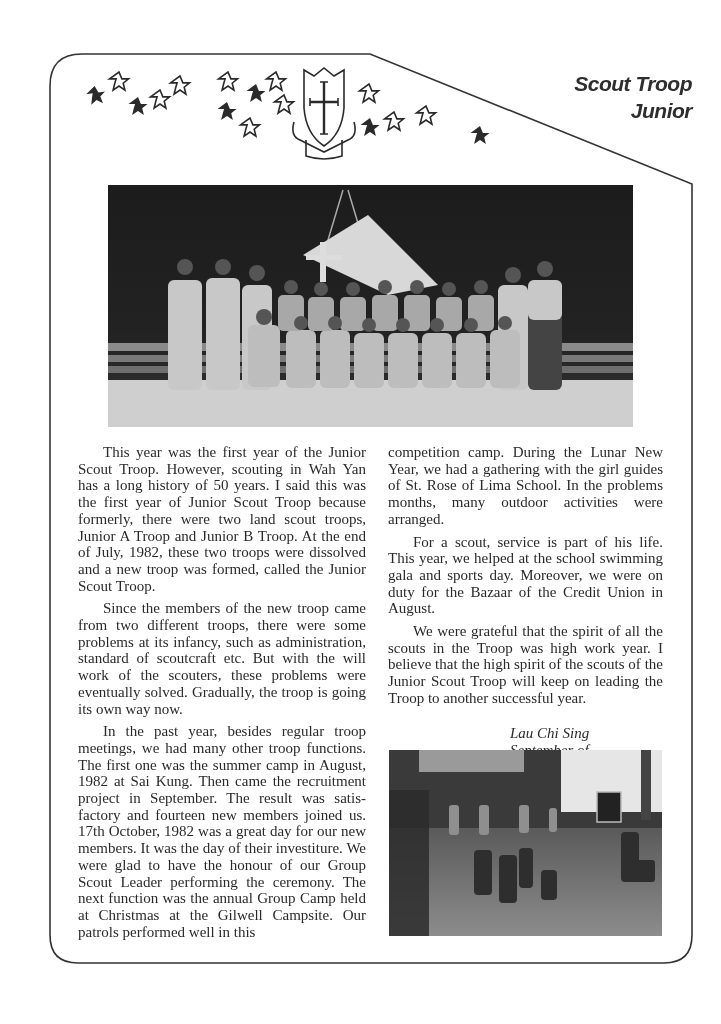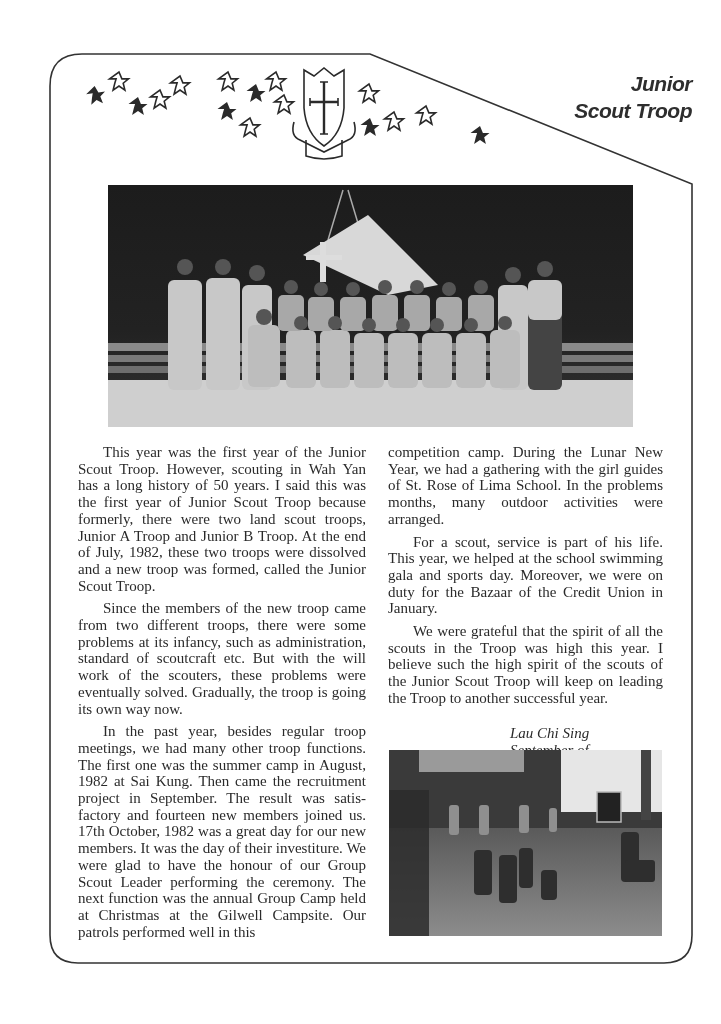--- a/index.html
+++ b/index.html
@@ -28,22 +28,22 @@
   .sig div { text-align: left; }
 </style>
 </head>
 <body>
 
 <svg id="frame" width="721" height="1024" viewBox="0 0 721 1024">
   <path d="M 50 920 L 50 86 Q 50 54 82 54 L 370 54 L 692 184 L 692 935 Q 692 963 664 963 L 78 963 Q 50 963 50 935 Z" fill="none" stroke="#333" stroke-width="1.6"></path>
 </svg>
 
 <div class="title">
+  <div>Scout Troop</div>
   <div>Junior</div>
-  <div>Scout Troop</div>
 </div>
 
 <svg id="decor" width="430" height="100" viewBox="0 0 430 100">
   <defs>
     <path id="star" d="M0,-10 L2.9,-3.1 L9.5,-3.1 L4.2,1.2 L5.9,8.1 L0,4 L-5.9,8.1 L-4.2,1.2 L-2.9,-3.1 L-9.5,-3.1 Z"></path>
   </defs>
   <g>
       <use href="#star" x="16" y="36" fill="#2a2a2a" transform="rotate(-8 16 36)"></use>
     </g>
   <g>
@@ -173,22 +173,22 @@
 </div>
 
 <div class="col" id="col-left">
   <p>This year was the first year of the Junior Scout Troop. However, scouting in Wah Yan has a long history of 50 years. I said this was the first year of Junior Scout Troop because formerly, there were two land scout troops, Junior A Troop and Junior B Troop. At the end of July, 1982, these two troops were dissolved and a new troop was formed, called the Junior Scout Troop.</p>
   <p>Since the members of the new troop came from two different troops, there were some problems at its infancy, such as administration, standard of scoutcraft etc. But with the will work of the scouters, these problems were eventually solved. Gradually, the troop is going its own way now.</p>
   <p>In the past year, besides regular troop meetings, we had many other troop functions. The first one was the summer camp in August, 1982 at Sai Kung. Then came the recruitment project in September. The result was satis-factory and fourteen new members joined us. 17th October, 1982 was a great day for our new members. It was the day of their investiture. We were glad to have the honour of our Group Scout Leader performing the ceremony. The next function was the annual Group Camp held at Christmas at the Gilwell Campsite. Our patrols performed well in this</p>
 </div>
 
 <div class="col" id="col-right">
   <p class="cont">competition camp. During the Lunar New Year, we had a gathering with the girl guides of St. Rose of Lima School. In the problems months, many outdoor activities were arranged.</p>
-  <p>For a scout, service is part of his life. This year, we helped at the school swimming gala and sports day. Moreover, we were on duty for the Bazaar of the Credit Union in January.</p>
-  <p>We were grateful that the spirit of all the scouts in the Troop was high this year. I believe such the high spirit of the scouts of the Junior Scout Troop will keep on leading the Troop to another successful year.</p>
+  <p>For a scout, service is part of his life. This year, we helped at the school swimming gala and sports day. Moreover, we were on duty for the Bazaar of the Credit Union in August.</p>
+  <p>We were grateful that the spirit of all the scouts in the Troop was high work year. I believe that the high spirit of the scouts of the Junior Scout Troop will keep on leading the Troop to another successful year.</p>
   <div class="sig">
     <div>Lau Chi Sing</div>
     <div>September of</div>
     <div>Junior Scout Troop</div>
   </div>
 </div>
 
 <div class="photo" id="photo2">
   <svg width="273" height="186" viewBox="0 0 273 186">
     <defs>

